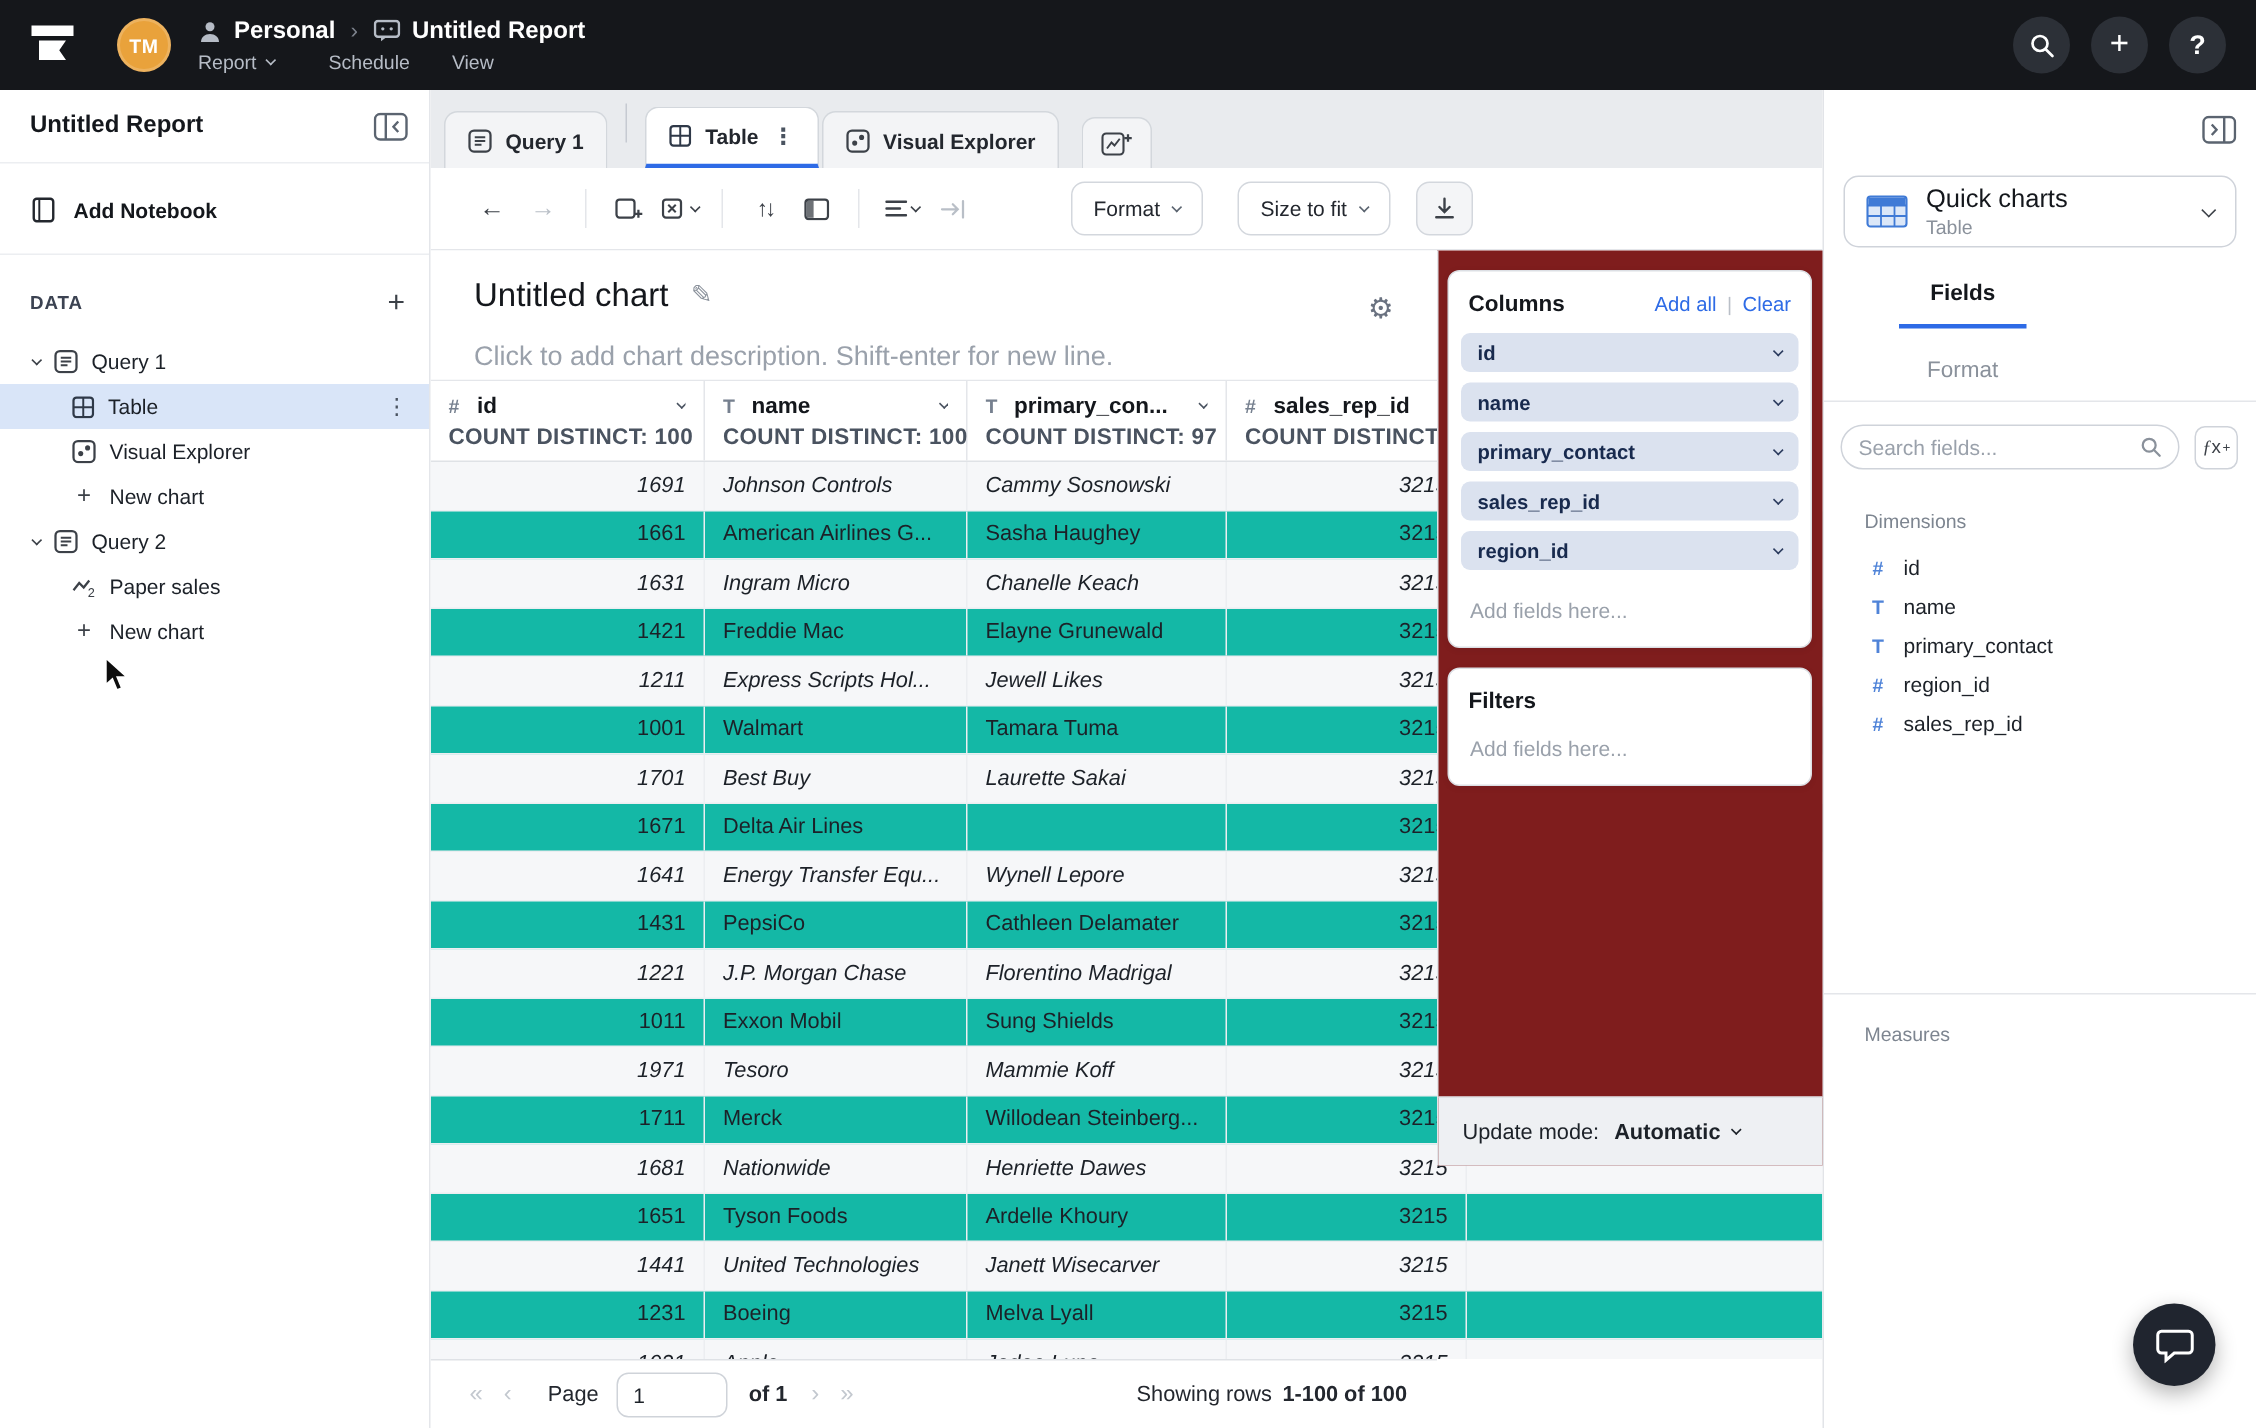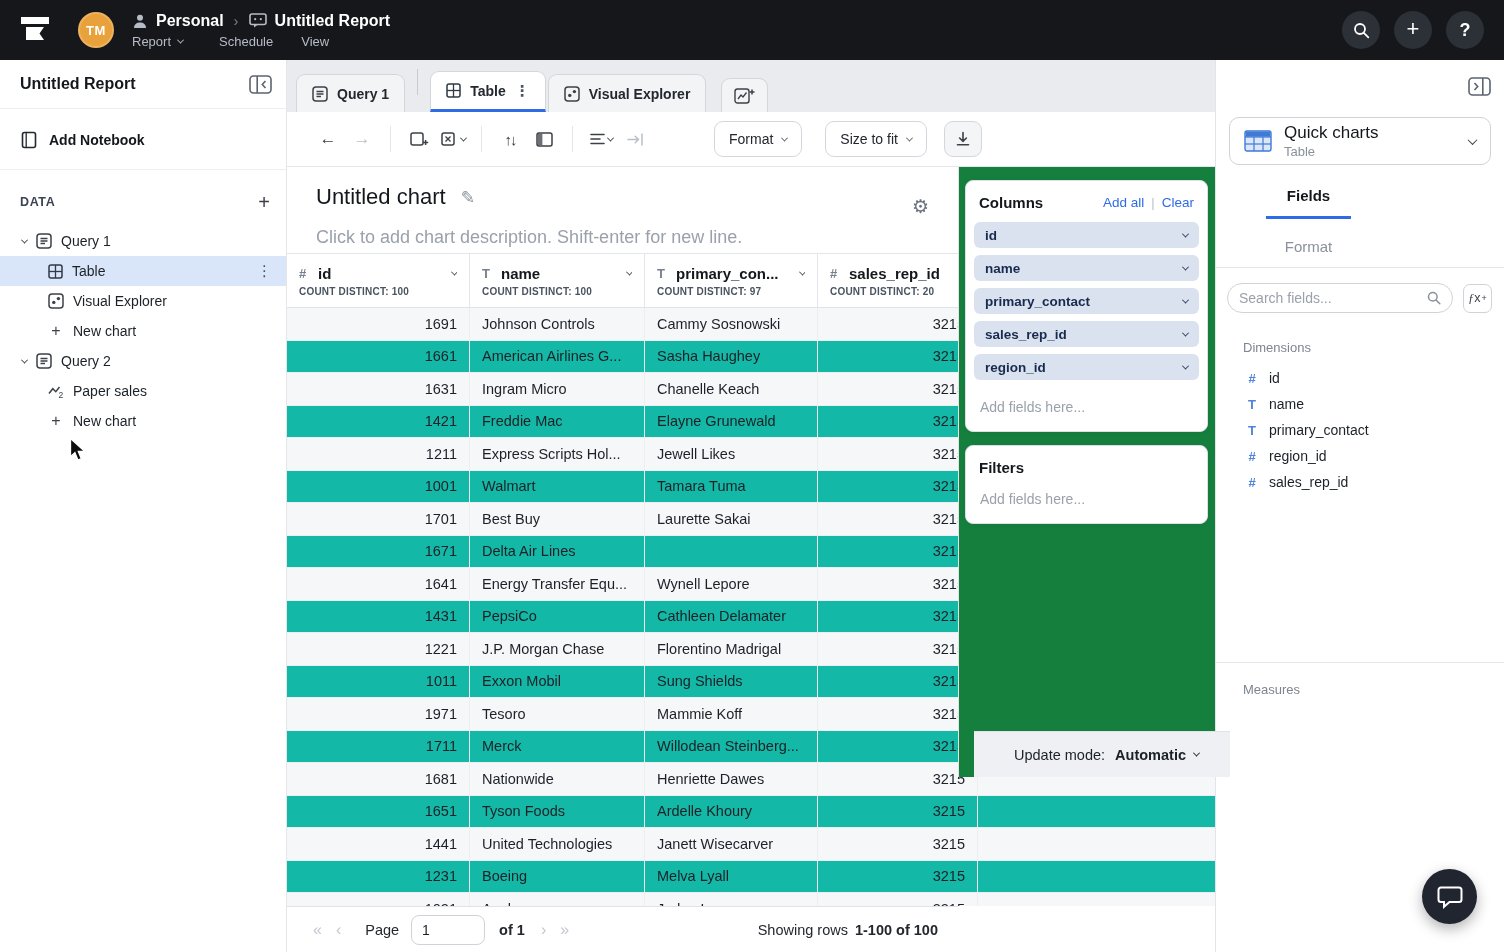--- a/index.html
+++ b/index.html
@@ -60,48 +60,48 @@
   .pencil { color:#8a919b; font-size:17px; cursor:pointer; }
   .chart-desc { margin-top:17px; font-size:18px; color:#9aa1ab; cursor:text; }
   .gear { position:absolute; top:28px; right:286px; color:#6a7280; font-size:19px; cursor:pointer; }
 
   .table-wrap { height:653px; overflow:hidden; border-top:1px solid #e4e6ea; background:#fff; }
   .thead { display:flex; height:54px; border-bottom:1px solid #dfe2e6; }
   .th { display:flex; flex-direction:column; justify-content:center; padding:0 12px; border-right:1px solid #e4e6ea; cursor:pointer; }
   .th-top { display:flex; align-items:center; gap:7px; font-size:15px; font-weight:bold; color:#14171c; white-space:nowrap; overflow:hidden; }
   .type-icon { color:#76808f; font-weight:bold; font-size:13px; width:12px; flex:none; }
   .th .hchev { margin-left:auto; color:#4a5360; flex:none; }
-  .th-count { font-size:10px; font-weight:bold; color:#4a5360; margin-top:4px; letter-spacing:.2px; white-space:nowrap; }
+  .th-count { font-size:15px; font-weight:bold; color:#4a5360; margin-top:4px; letter-spacing:.2px; white-space:nowrap; }
   .c0 { width:183px; } .c1 { width:175px; } .c2 { width:173px; } .c3 { width:160px; }
   .trow { display:flex; height:32.5px; border-bottom:1px solid #eceef1; background:#14b8a6; }
-  .trow.alt { background:#f6f7f9; }
+  .trow.alt { background:#f6f7f9;font-style:italic; }
   .tcell { display:flex; align-items:center; padding:0 12px; font-size:14.5px; color:#1c2128; border-right:1px solid #eceef1; white-space:nowrap; overflow:hidden; }
   .tcell.c0, .tcell.c3 { justify-content:flex-end; }
 
   .pagination { height:46px; width:671px; border-top:1px solid #dfe2e6; background:#fff; display:flex; align-items:center; padding:0 20px 0 26px; font-size:14.5px; color:#23272e; }
   .pg-nav { color:#c3c8cf; font-size:16px; margin-right:14px; cursor:default; }
   .pg-label { margin:0 12px 0 10px; }
   .pg-input { width:74px; height:30px; border:1px solid #cfd3d9; border-radius:8px; padding:0 10px; font-size:14px; color:#1c2128; font-family:inherit; }
   .pg-of { margin:0 16px 0 14px; font-weight:bold; }
   .pg-right { margin-left:auto; display:flex; gap:7px; }
   .pg-range { font-weight:bold; }
 
   
-  .columns-region { position:absolute; top:167px; left:958px; width:257px; height:610px; background:#15803d; border-left:1px solid #e2e4e8; z-index:12; }
+  .columns-region { position:absolute; top:167px; left:958px; width:257px; height:610px; background:#7f1d1d; border-left:1px solid #e2e4e8; z-index:12; }
   .card { background:#fff; border:1px solid #dcdfe4; border-radius:8px; margin:13px 7px 0 6px; box-shadow:0 1px 4px rgba(20,25,35,.08); }
   .card-head { display:flex; align-items:center; padding:13px 13px 9px; }
   .card-title { font-weight:bold; font-size:15px; color:#14171c; flex:1; }
   .link { color:#2e6be6; font-size:13.5px; cursor:pointer; }
   .link-sep { color:#b9bfc7; margin:0 7px; font-size:13px; }
   .pill-list { padding:2px 0 2px; }
   .pill { margin:0 8px 7px; height:26px; background:#dbe2ef; border-radius:6px; display:flex; align-items:center; padding:0 11px; font-size:13.5px; font-weight:bold; color:#182a4e; cursor:grab; }
   .pill .chev { margin-left:auto; color:#2b3b5e; }
   .drop-hint { padding:10px 14px 16px; color:#9aa1ab; font-size:14px; }
   .filters-card .drop-hint { padding-top:6px; }
-  .update-bar { position:absolute; bottom:0; left:15px; width:100%; height:46px; border-top:1px solid #dfe2e6; display:flex; align-items:center; padding:0 12px 0 40px; font-size:14.5px; color:#1c2128; background:#eef0f3; }
+  .update-bar { position:absolute; bottom:0; left:0; width:100%; height:46px; border-top:1px solid #dfe2e6; display:flex; align-items:center; padding:0 12px 0 16px; font-size:14.5px; color:#1c2128; background:#eef0f3; }
   .update-val { font-weight:bold; margin-left:10px; display:flex; align-items:center; gap:8px; cursor:pointer; }
 
   
   .rightpanel { position:absolute; top:60px; left:1215px; width:289px; height:892px; background:#fff; border-left:1px solid #e2e4e8; z-index:10; }
   .expand-btn { position:absolute; top:17px; right:13px; cursor:pointer; }
   .quick-card { margin:57px 13px 0; height:48px; border:1px solid #cfd3da; border-radius:10px; display:flex; align-items:center; gap:12px; padding:0 14px; cursor:pointer; }
   .quick-text { display:flex; flex-direction:column; }
   .quick-title { font-size:17px; font-weight:normal; color:#14171c; }
   .quick-sub { font-size:13px; color:#8a919b; margin-top:1px; }
   .quick-card .chev { margin-left:auto; color:#3c4148; }

